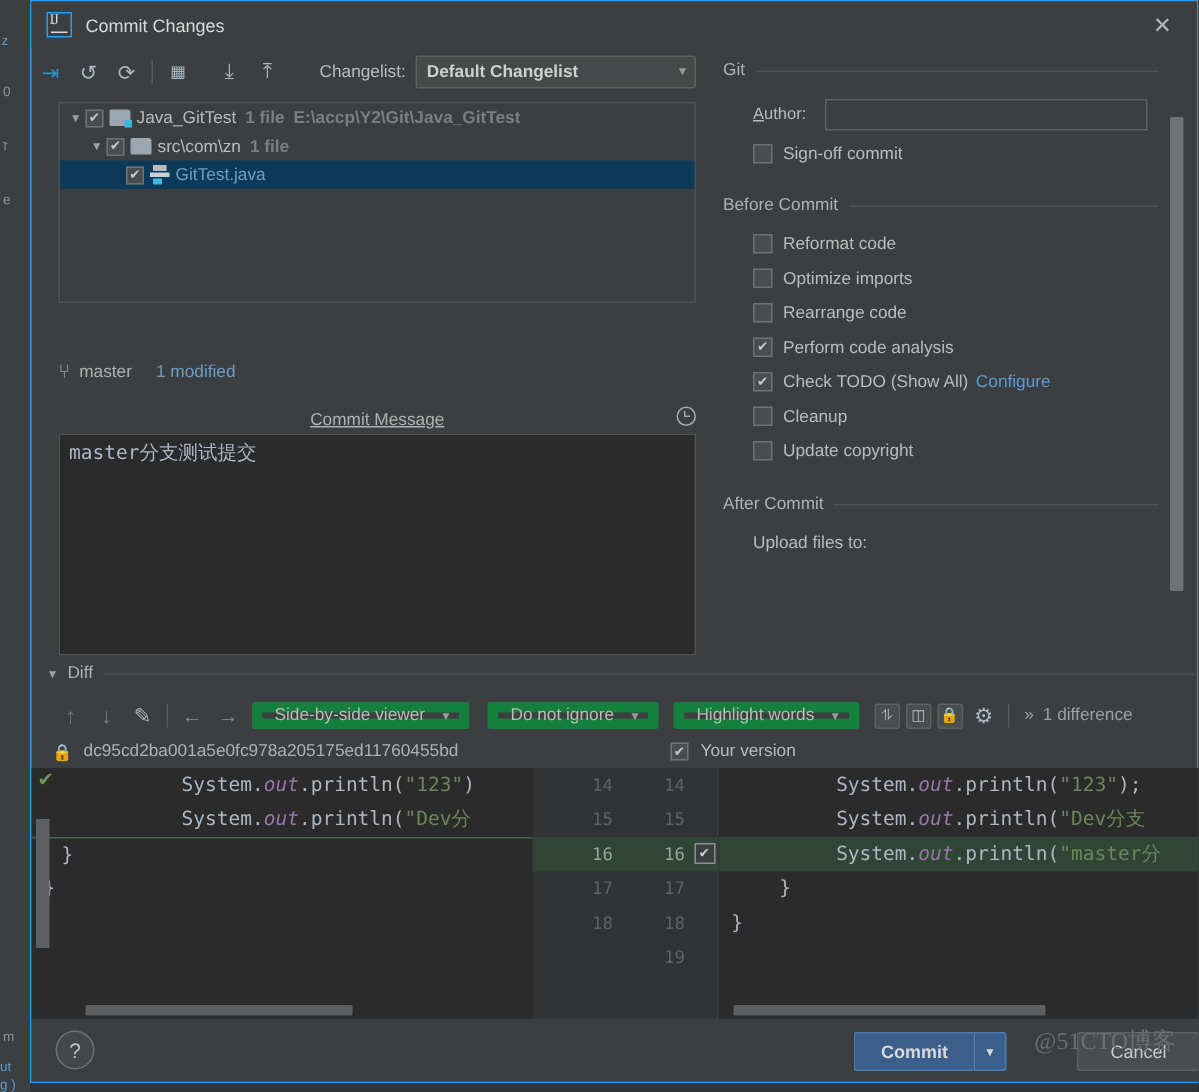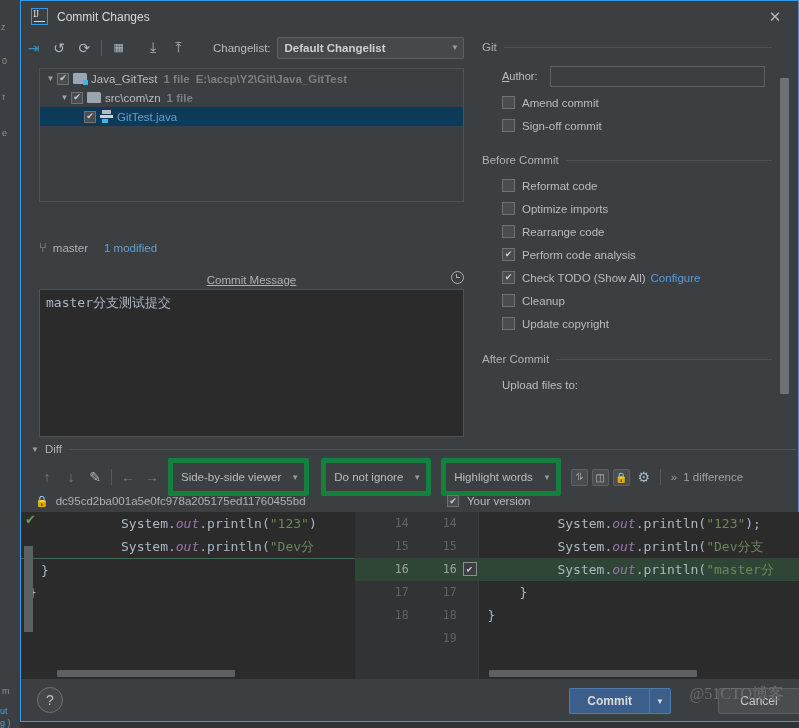--- a/index.html
+++ b/index.html
@@ -128,21 +128,21 @@
   .rc-scrollbar { position: absolute; right: 11px; top: 46px; width: 9px; height: 316px; background: #6e7274; border-radius: 1px; }
   .rc-track { position: absolute; right: 11px; top: 40px; width: 9px; height: 402px; background: #3c3f41; }
 
   
   .diff-hdr { position: absolute; left: 10px; top: 411px; width: 765px; display: flex; align-items: center; font-size: 11.5px; color: #b0b0b0; }
   .diff-tri { font-size: 8px; margin-right: 6px; color: #a0a0a0; }
 
   .diff-toolbar { position: absolute; left: 0; top: 430px; width: 779px; height: 30px; display: flex; align-items: center; padding-left: 14px; }
   .dt-ico { width: 24px; height: 24px; display: flex; align-items: center; justify-content: center; color: #7a7f82; font-size: 14px; }
   .dt-ico.active { color: #a9b7c6; }
-  .dt-combo { height: 38px; background: #3c3f41; border: 5px solid #15803d; border-radius: 2px; display: flex; align-items: center; padding: 0 5px 0 8px; color: #bbbbbb; font-size: 11.5px; margin-left: 4px; }
+  .dt-combo { height: 18px; background: #3c3f41; border: 7px solid #15803d; border-radius: 2px; display: flex; align-items: center; padding: 0 5px 0 8px; color: #bbbbbb; font-size: 11.5px; margin-left: 4px; }
   .dt-combo .caret { margin-left: 10px; font-size: 8px; color: #9a9a9a; }
   .sqico { width: 17px; height: 17px; background: #4a4d4f; border: 1px solid #5d6163; border-radius: 2px; display:flex; align-items:center; justify-content:center; margin-left: 4px; color:#b9bcbe; font-size:10px; }
   .diffcount { color: #9aa0a6; font-size: 11.5px; margin-left: 6px; }
 
   .rev-bar { position: absolute; left: 0; top: 458px; width: 779px; height: 22px; display: flex; align-items: center; }
   .lock-ic { margin-left: 14px; color: #b9bcbe; font-size: 11px; }
   .rev-hash { margin-left: 7px; font-size: 11.5px; color: #b0b0b0; }
   .yourver { position: absolute; left: 426px; display: flex; align-items: center; font-size: 11.5px; color: #bbbbbb; }
   .yourver .cbx { width: 12px; height: 12px; margin-right: 8px; }
 
@@ -296,24 +296,20 @@
             <span class="grp-line"></span>
           </div>
 
           <div class="field-row" style="margin-top:8px;">
             <span class="field-lbl"><u>A</u><span>uthor:</span></span>
             <div class="author-input"></div>
           </div>
 
           <div class="chk-row">
             <span class="cbx"></span>
-            <span>Amend commit</span>
-          </div>
-          <div class="chk-row">
-            <span class="cbx"></span>
             <span>Sign-off commit</span>
           </div>
 
           <div class="grp-hdr" style="margin-top:17px;">
             <span>Before Commit</span>
             <span class="grp-line"></span>
           </div>
 
           <div style="margin-top:8px;">
             <div class="chk-row">

